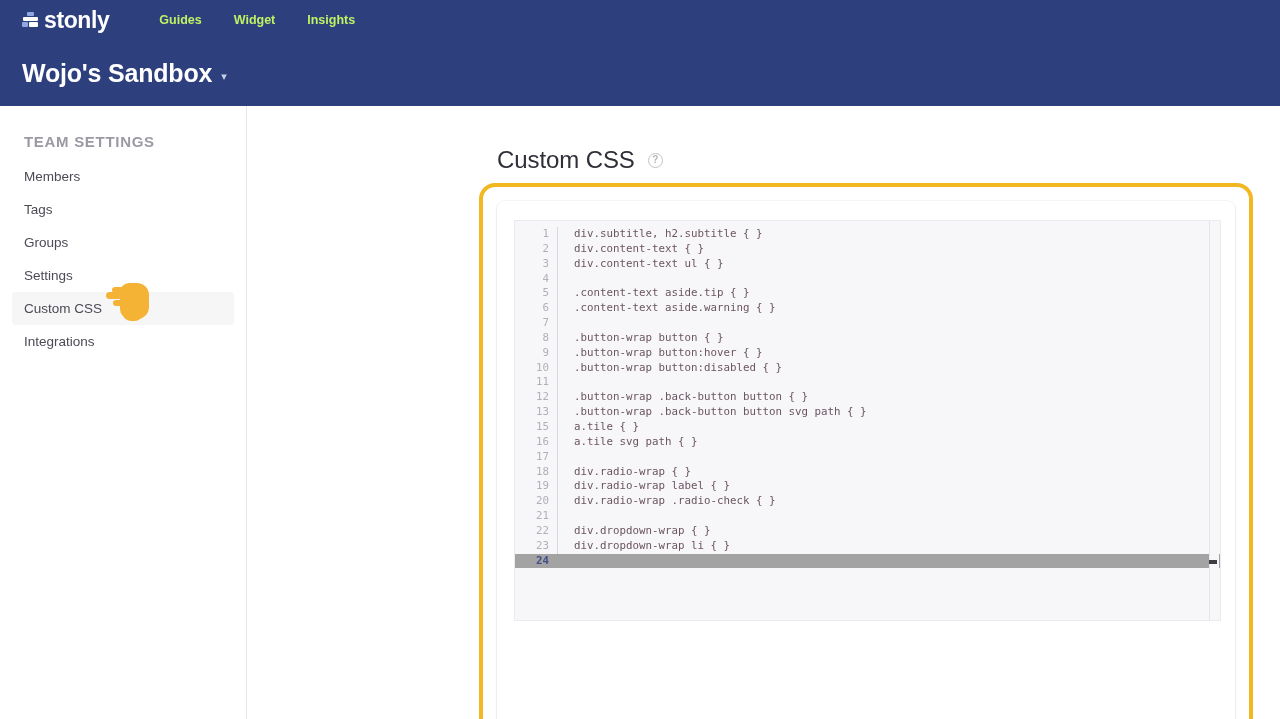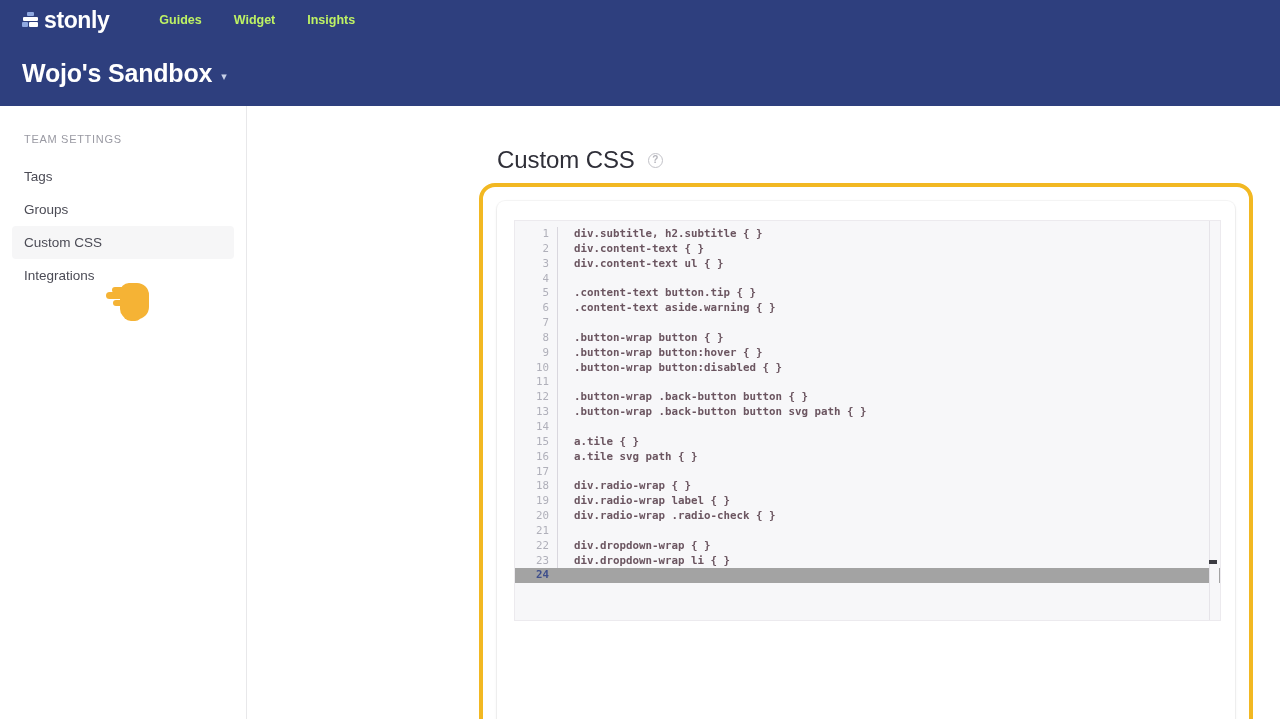--- a/index.html
+++ b/index.html
@@ -65,22 +65,22 @@
 
   
   .sidebar {
     position: absolute; left: 0; top: 106px;
     width: 247px; height: 613px;
     background: #ffffff;
     border-right: 1px solid #e8e8ea;
   }
   .sidebar-heading {
     position: absolute; left: 24px; top: 27px;
-    font-size: 11px; color: #9a9aa3;
-    letter-spacing: 0.7px; font-weight: 400;
+    font-size: 15px; color: #9a9aa3;
+    letter-spacing: 0.7px; font-weight: 700;
   }
   .side-list { position: absolute; left: 0; top: 54px; width: 100%; }
   .side-item {
     position: relative;
     height: 33px; margin: 0 12px 0 12px;
     display: flex; align-items: center;
     padding-left: 12px;
     font-size: 13.5px; color: #4b4b55;
     border-radius: 4px; cursor: pointer;
   }
@@ -174,21 +174,20 @@
     color: #b0b0ba; flex: 0 0 auto;
     line-height: 14.85px;
   }
   .code-line .sep {
     width: 1px; height: 14.85px; background: #d9d7de;
     flex: 0 0 auto;
   }
   .code-line .src {
     padding-left: 16px; color: #6b5560; white-space: pre;
     line-height: 14.85px;
-    font-weight: bold;
   }
   .code-line.active { background: #a3a3a3; }
   .code-line.active .gutter { color: #3f4f8c; font-weight: 700; }
   .code-line.active .sep { background: transparent; }
 
   .code-scroll-track {
     position: absolute; right: 1px; top: 0px;
     width: 10px; height: 100%;
     background: #f7f7f9; border-left: 1px solid #e6e4e9;
   }
@@ -222,24 +221,30 @@
   <div class="workspace-row">
     <span class="workspace-title">Wojo's Sandbox</span>
     <span class="workspace-caret">▾</span>
   </div>
 </div>
 
 <div class="sidebar">
   <div class="sidebar-heading">TEAM SETTINGS</div>
   <div class="side-list">
     <div class="side-item">
+      <span>Members</span>
+    </div>
+    <div class="side-item">
       <span>Tags</span>
     </div>
     <div class="side-item">
       <span>Groups</span>
+    </div>
+    <div class="side-item">
+      <span>Settings</span>
     </div>
     <div class="side-item active">
       <span>Custom CSS</span>
     </div>
     <div class="side-item">
       <span>Integrations</span>
     </div>
   </div>
 </div>
 
@@ -280,21 +285,21 @@
             <span class="src">div.content-text ul { }</span>
           </div>
         <div class="code-line">
             <span class="gutter">4</span>
             <span class="sep"></span>
             <span class="src"></span>
           </div>
         <div class="code-line">
             <span class="gutter">5</span>
             <span class="sep"></span>
-            <span class="src">.content-text button.tip { }</span>
+            <span class="src">.content-text aside.tip { }</span>
           </div>
         <div class="code-line">
             <span class="gutter">6</span>
             <span class="sep"></span>
             <span class="src">.content-text aside.warning { }</span>
           </div>
         <div class="code-line">
             <span class="gutter">7</span>
             <span class="sep"></span>
             <span class="src"></span>
@@ -321,25 +326,20 @@
           </div>
         <div class="code-line">
             <span class="gutter">12</span>
             <span class="sep"></span>
             <span class="src">.button-wrap .back-button button { }</span>
           </div>
         <div class="code-line">
             <span class="gutter">13</span>
             <span class="sep"></span>
             <span class="src">.button-wrap .back-button button svg path { }</span>
-          </div>
-        <div class="code-line">
-            <span class="gutter">14</span>
-            <span class="sep"></span>
-            <span class="src"></span>
           </div>
         <div class="code-line">
             <span class="gutter">15</span>
             <span class="sep"></span>
             <span class="src">a.tile { }</span>
           </div>
         <div class="code-line">
             <span class="gutter">16</span>
             <span class="sep"></span>
             <span class="src">a.tile svg path { }</span>

